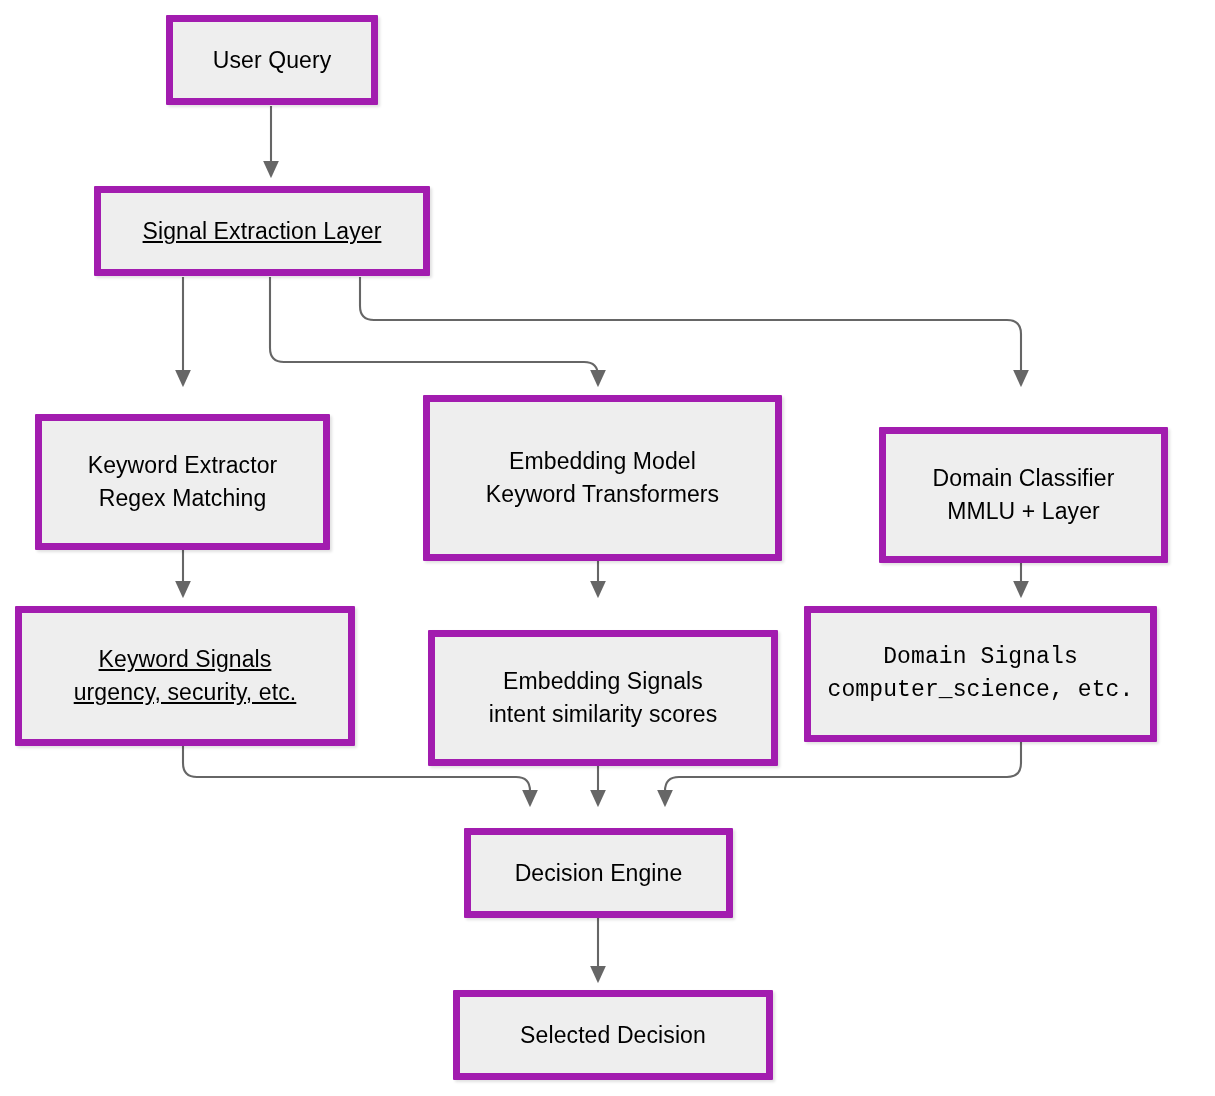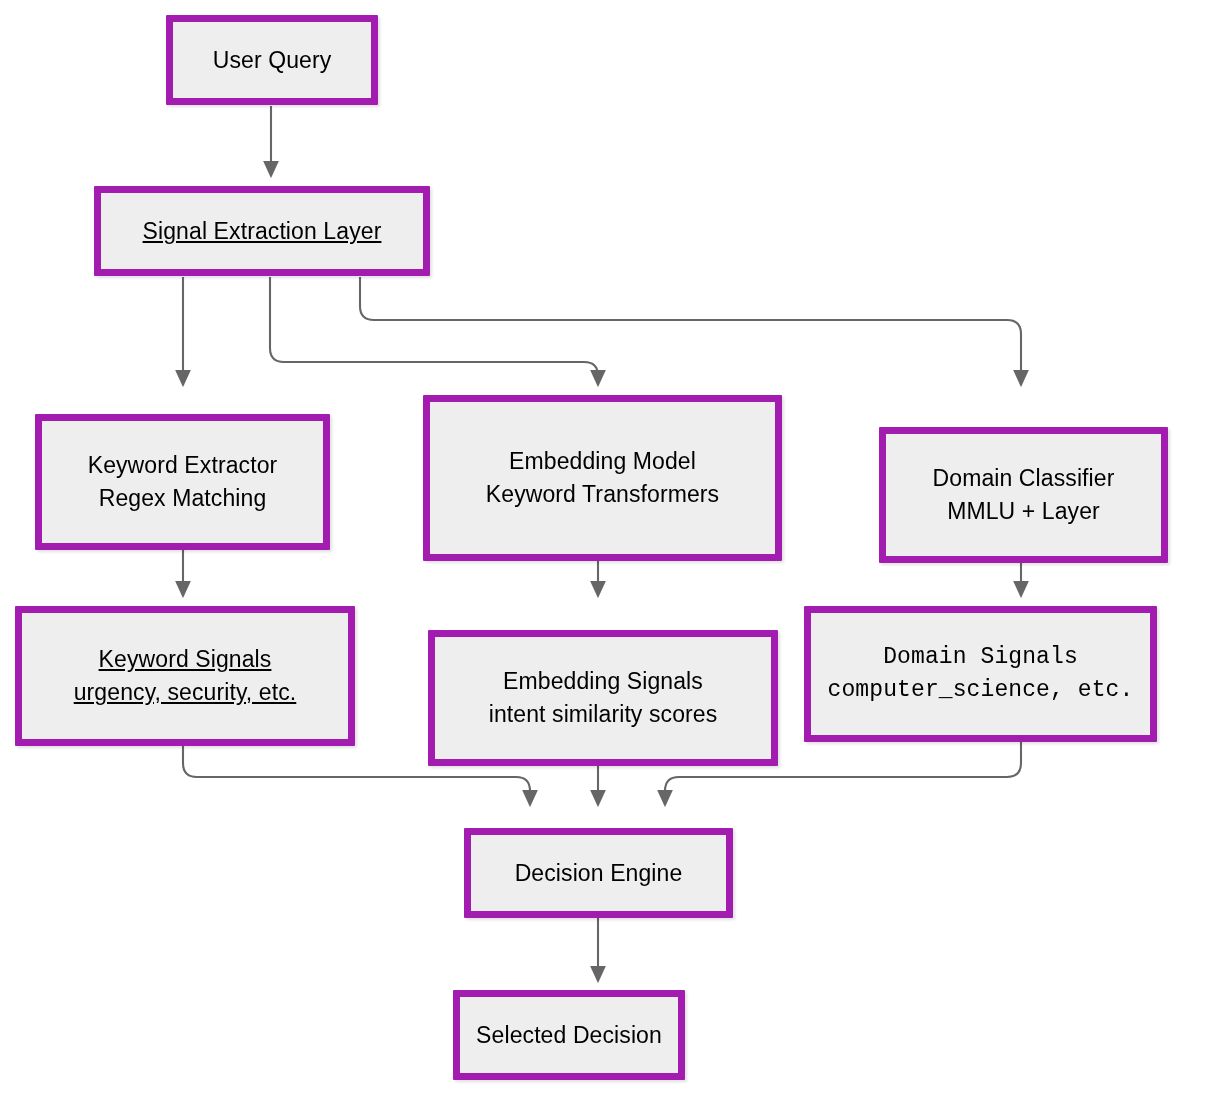--- a/index.html
+++ b/index.html
@@ -120,17 +120,17 @@
 
   <div class="node" style="left:804px; top:606px; width:353px; height:136px;font-family:Liberation Mono, monospace;">
     <span class="line1">Domain Signals</span>
     <span class="line2">computer_science, etc.</span>
   </div>
 
   <div class="node" style="left:464px; top:820px; width:269px; height:90px;margin-top:8px;">
     <span>Decision Engine</span>
   </div>
 
-  <div class="node" style="left:453px; top:990px; width:232px; height:90px;">
+  <div class="node" style="left:453px; top:990px; width:320px; height:90px;">
     <span>Selected Decision</span>
   </div>
 
 </div>
 
 </body></html>

